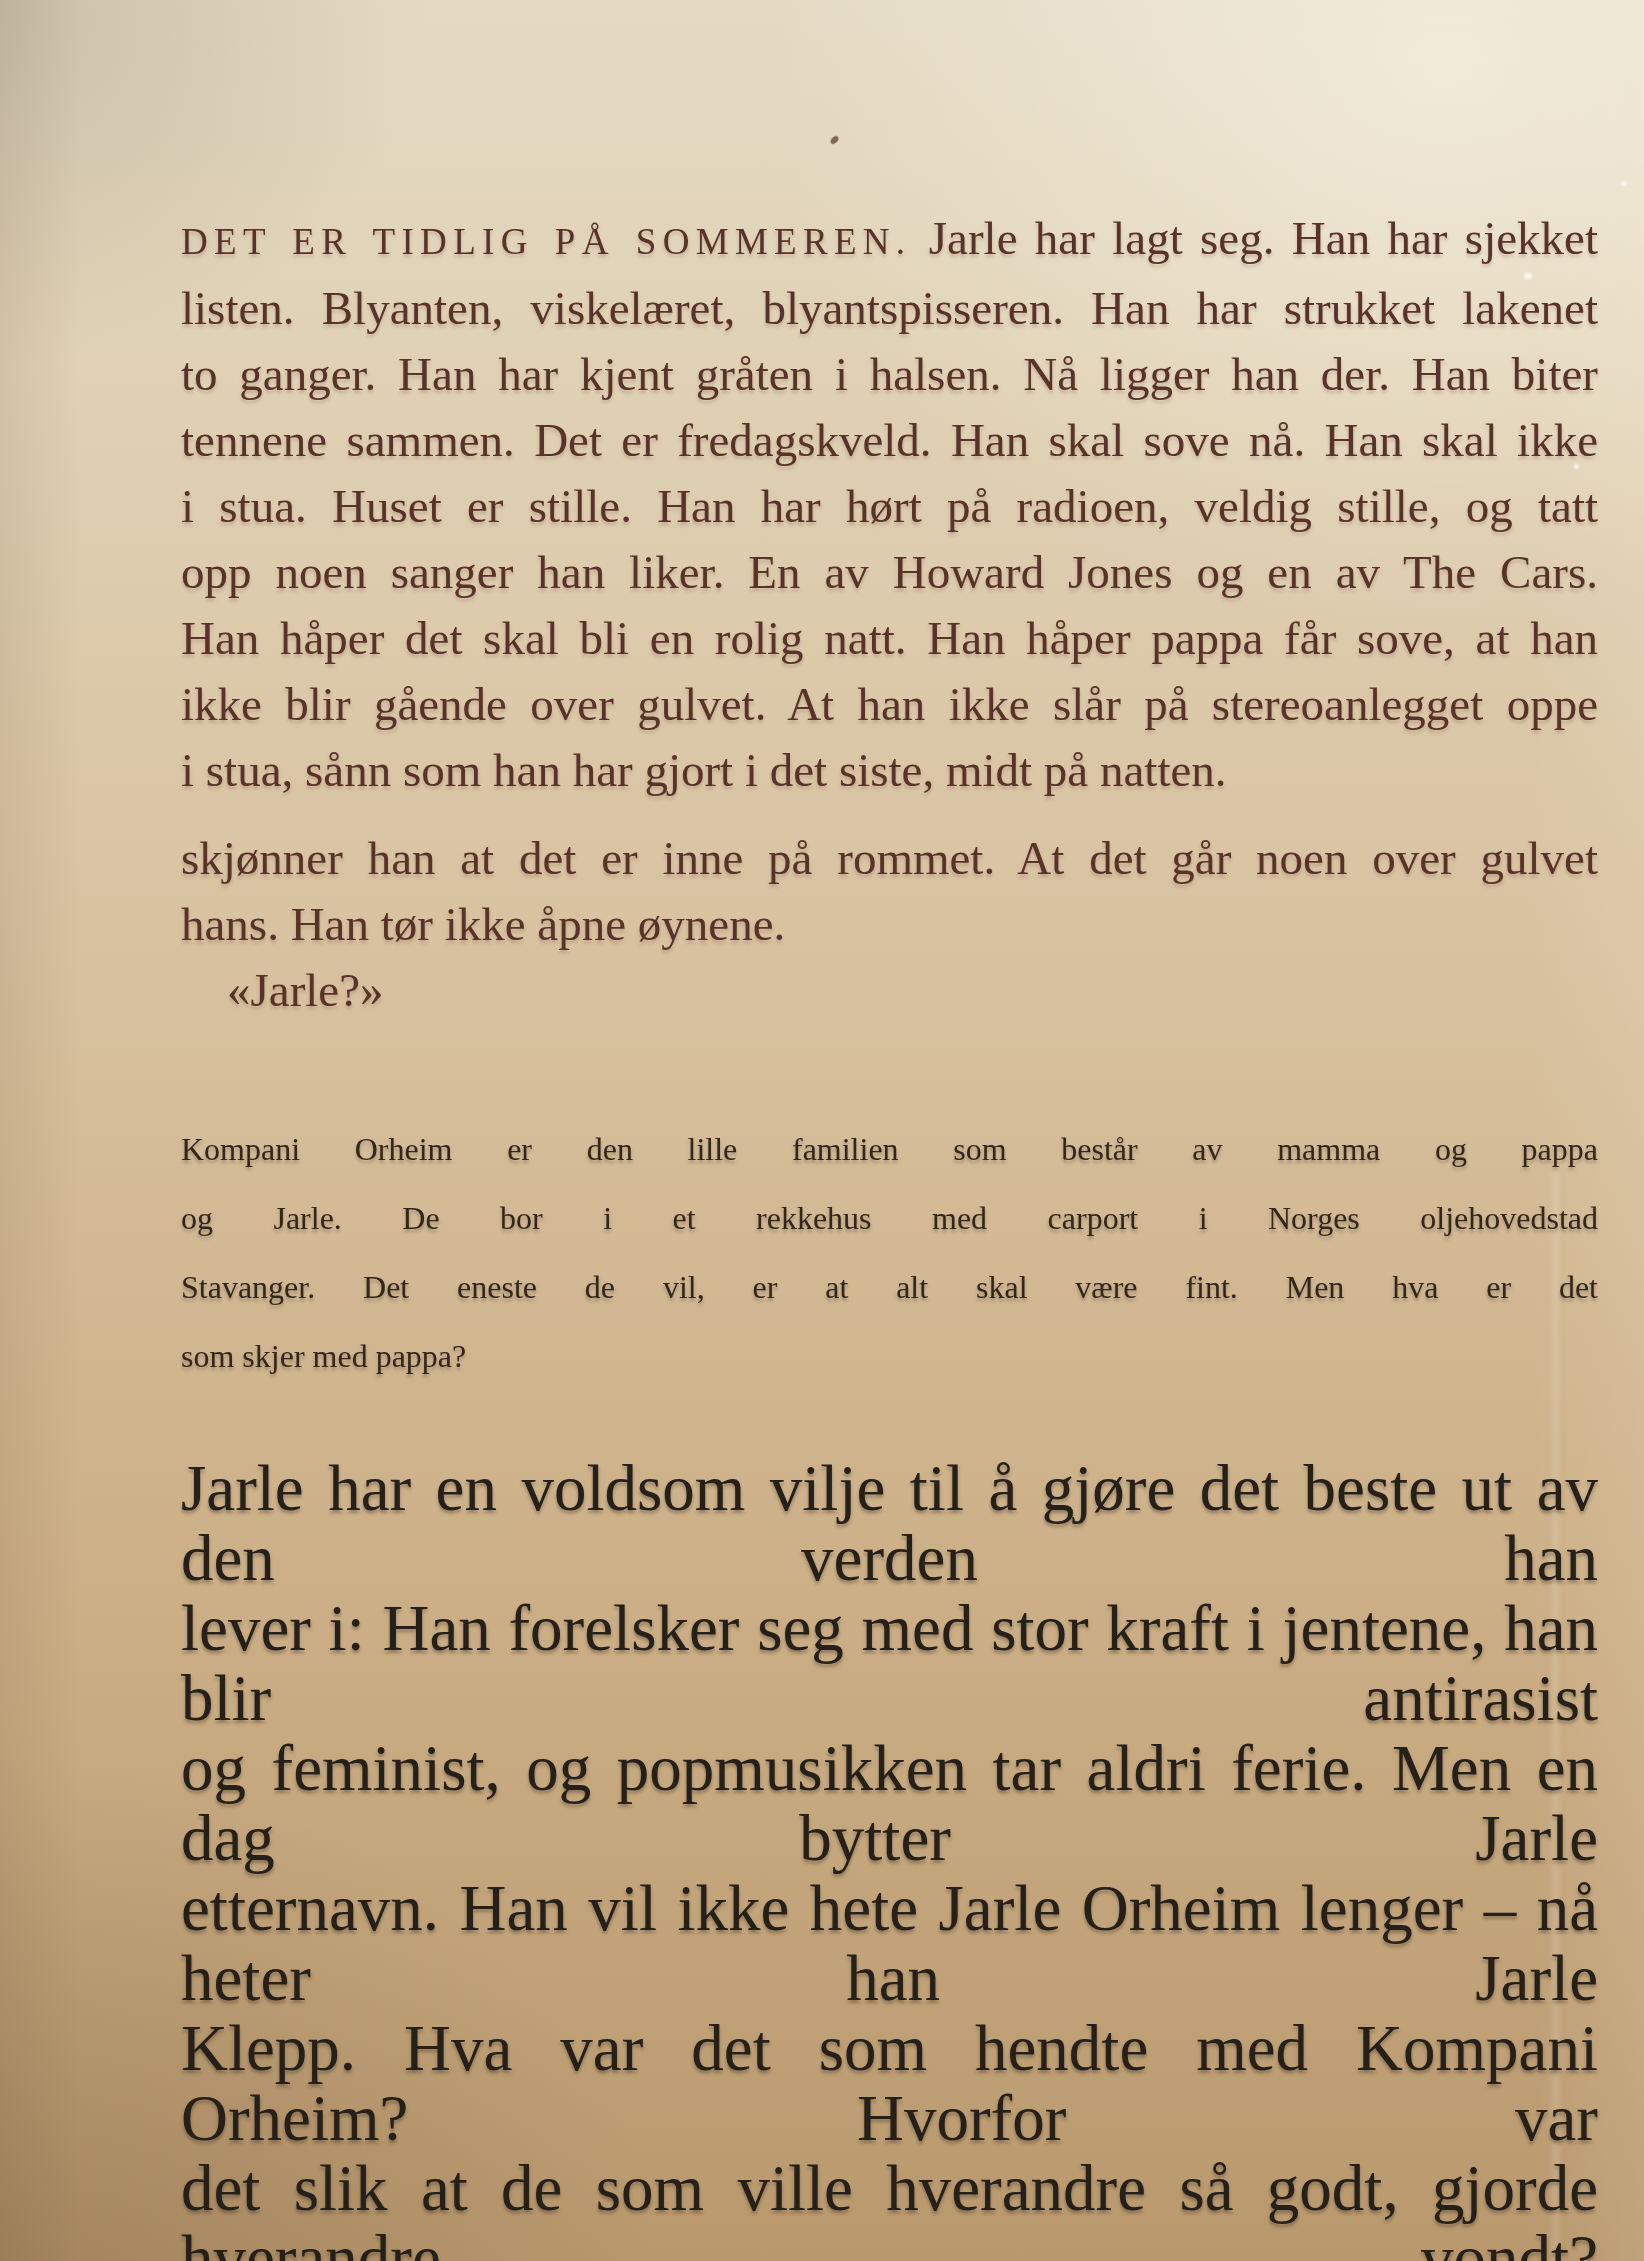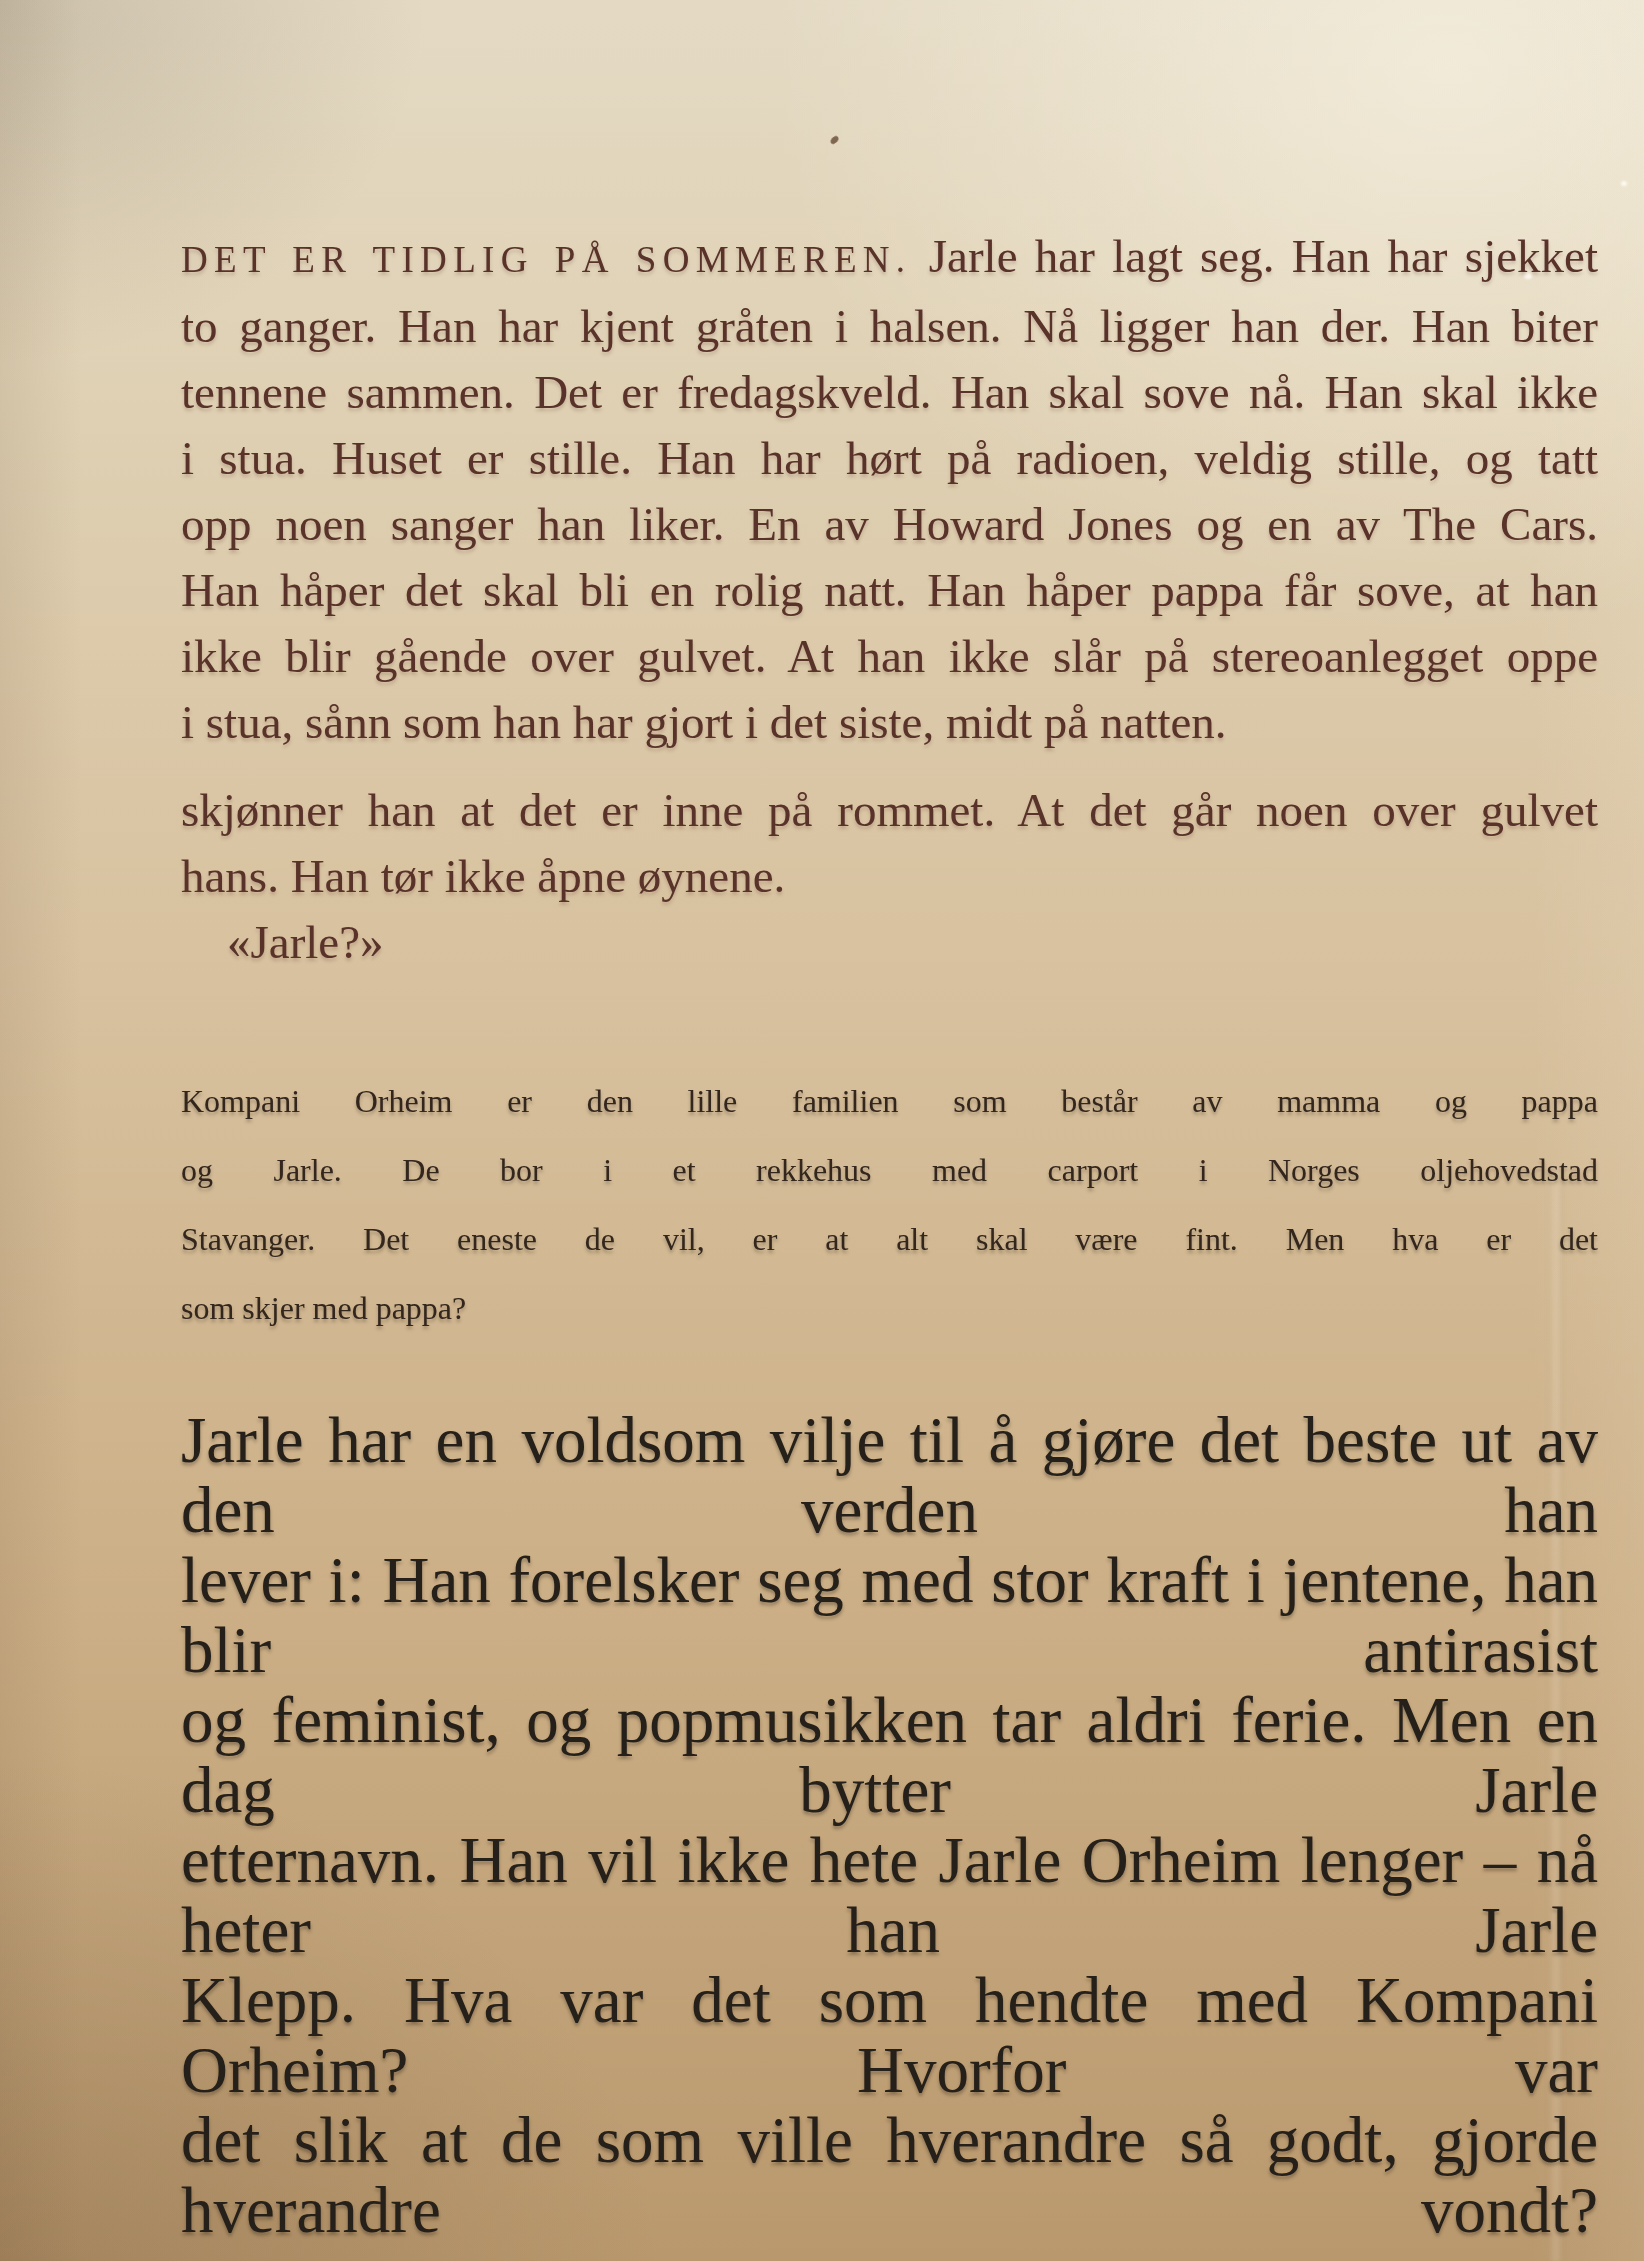--- a/index.html
+++ b/index.html
@@ -71,21 +71,20 @@
     left: 181px;
     top: 205px;
     width: 1417px;
   }
   .para { margin: 0; }
   .para-1, .para-2 {
     font-size: 47px;
     line-height: 66px;
     color: var(--ink-upper, #59322a);
     text-shadow: 0 2.8px 3.4px rgba(92,48,35,0.22);
-    margin-top: 18px;
   }
   .para-2 { margin-top: 22.4px; }
   .para-3 {
     margin-top: 92px;
     font-size: 32px;
     line-height: 69px;
     color: var(--ink-mid, #33261d);
     text-shadow: 0 2.8px 3.4px rgba(48,32,20,0.30);
   }
   .para-4 {
@@ -114,20 +113,21 @@
   <div class="crease"></div>
   <div class="speck-dark"></div>
   <div class="glare-dot g1"></div>
   <div class="glare-dot g2"></div>
   <div class="glare-dot g3"></div>
 
   <div class="text">
 
     <div class="para para-1">
       <div class="ln"><span class="sc">DET ER TIDLIG PÅ SOMMEREN.</span> <span>Jarle har lagt seg. Han har sjekket</span></div>
+      <div class="ln">listen. Blyanten, viskelæret, blyantspisseren. Han har strukket lakenet</div>
       <div class="ln">to ganger. Han har kjent gråten i halsen. Nå ligger han der. Han biter</div>
       <div class="ln">tennene sammen. Det er fredagskveld. Han skal sove nå. Han skal ikke</div>
       <div class="ln">i stua. Huset er stille. Han har hørt på radioen, veldig stille, og tatt</div>
       <div class="ln">opp noen sanger han liker. En av Howard Jones og en av The Cars.</div>
       <div class="ln">Han håper det skal bli en rolig natt. Han håper pappa får sove, at han</div>
       <div class="ln">ikke blir gående over gulvet. At han ikke slår på stereoanlegget oppe</div>
       <div class="ln ln-end">i stua, sånn som han har gjort i det siste, midt på natten.</div>
     </div>
 
     <div class="para para-2">

